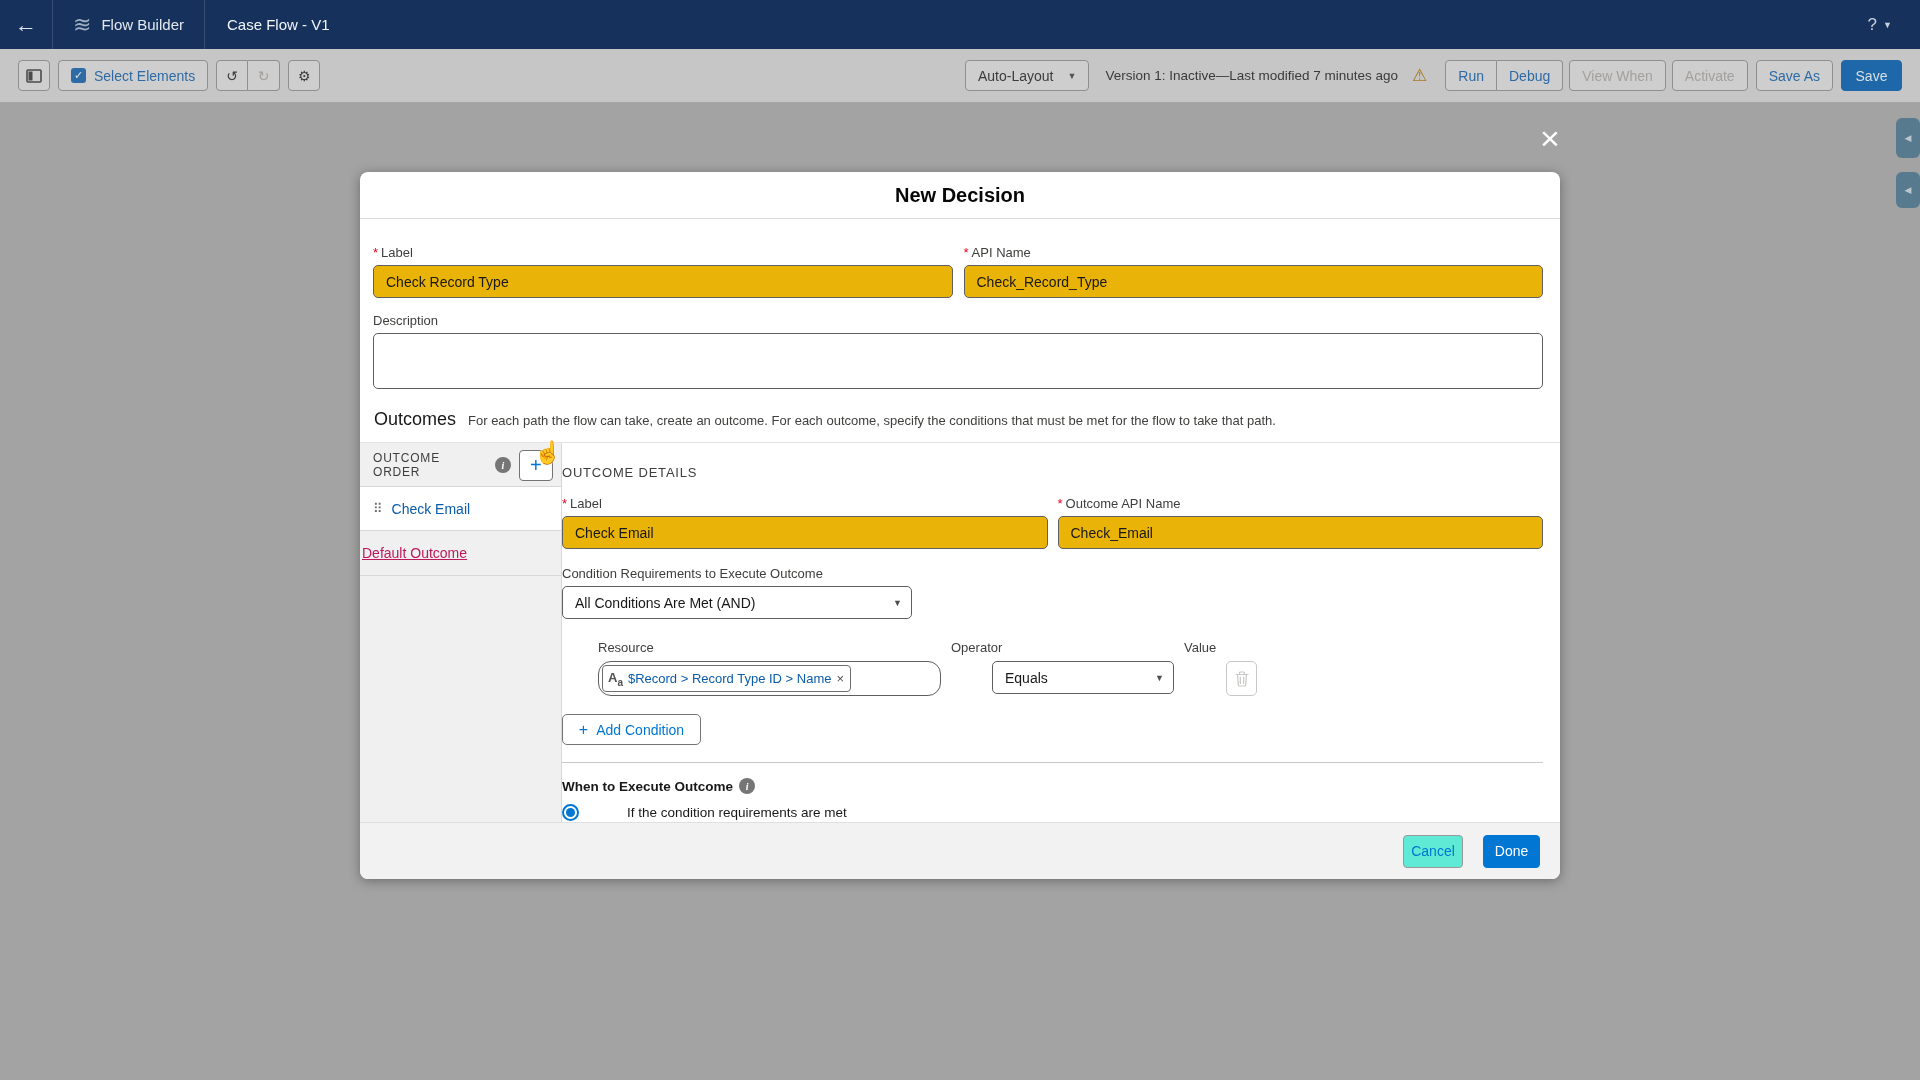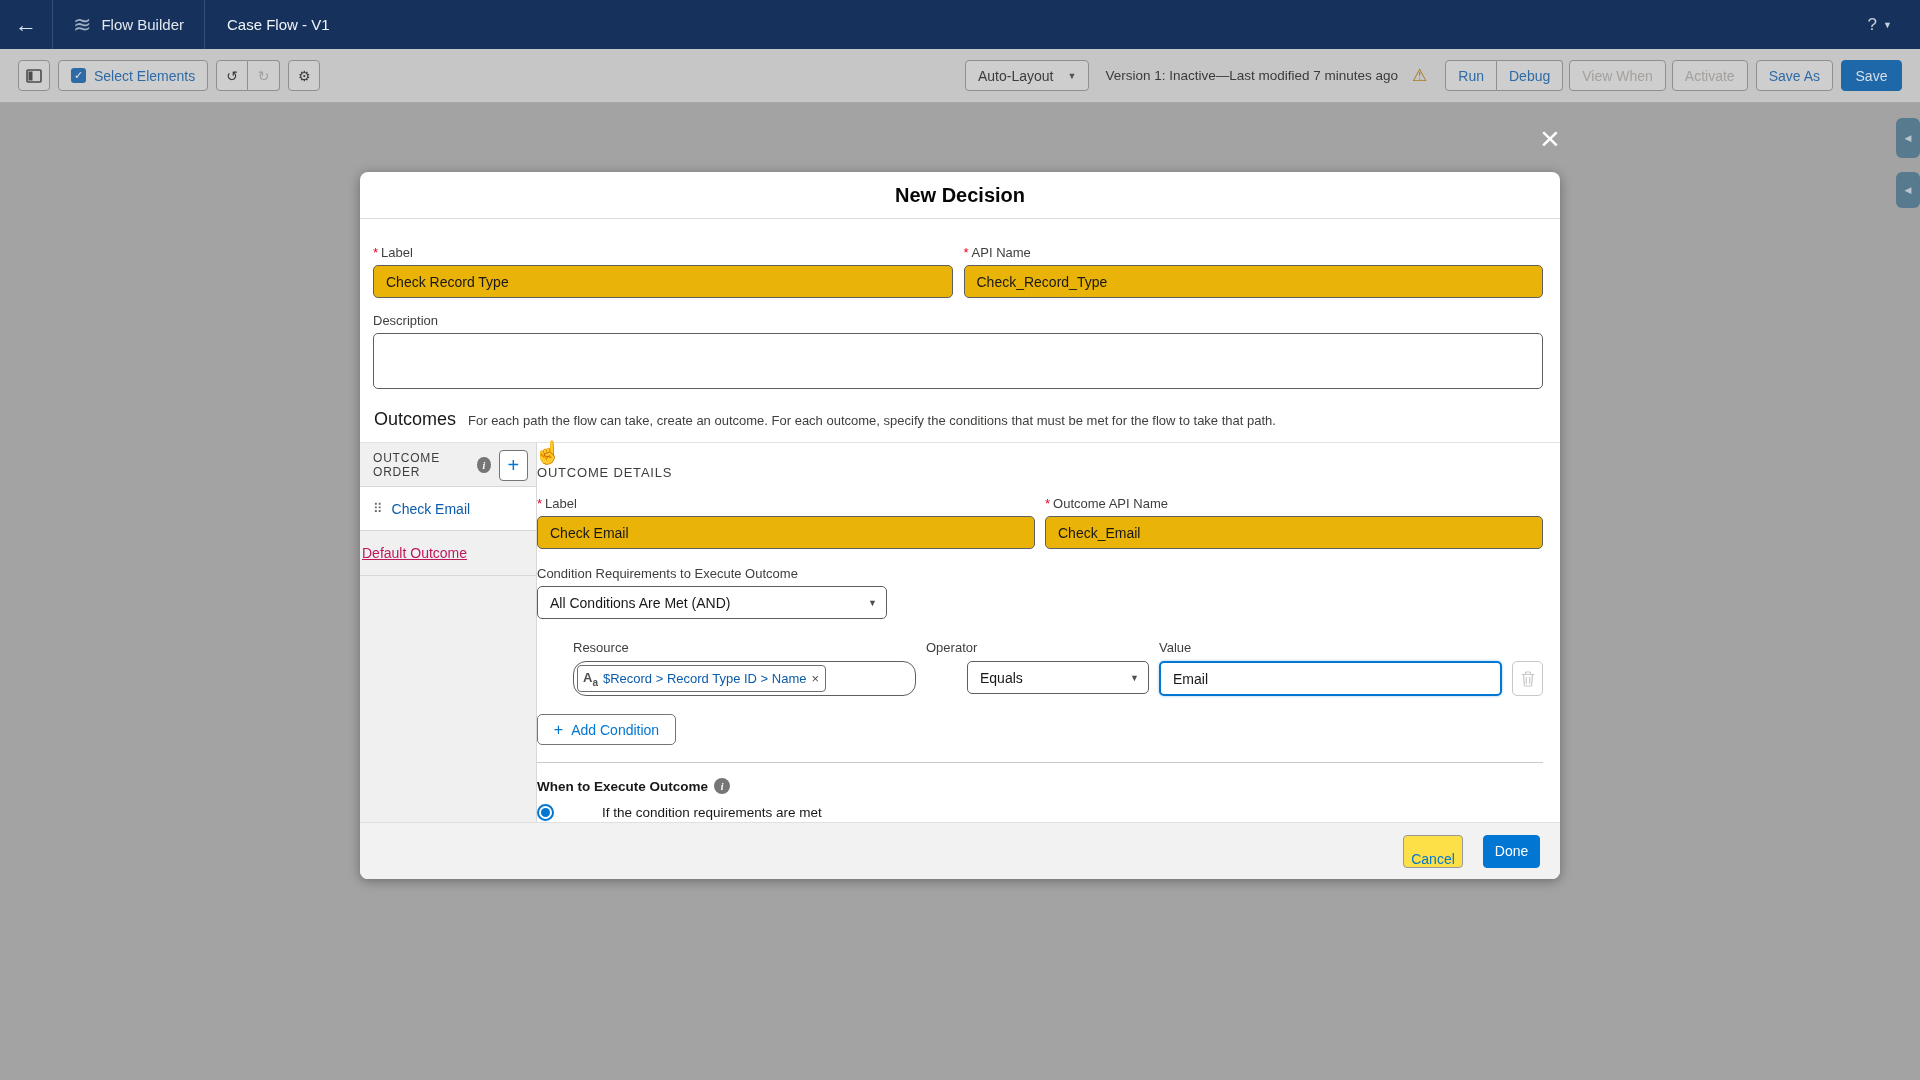--- a/index.html
+++ b/index.html
@@ -131,22 +131,22 @@
   .when-label { font-size:13.5px; font-weight:bold; color:#181818; display:flex; align-items:center; }
   .radio-row { display:flex; align-items:center; gap:9px; margin-top:10px; }
   .radio { width:17px; height:17px; border-radius:50%; background:#fff; border:1px solid #747474;
            flex:none; cursor:pointer; }
   .radio.checked { border:2px solid #0176d3; display:flex; align-items:center; justify-content:center; }
   .radio.checked::after { content:""; width:9px; height:9px; border-radius:50%; background:#0176d3; }
   .radio-label { font-size:13.5px; color:#181818;margin-left:39px; }
 
   .modal-footer { height:57px; background:#f2f2f2; border-top:1px solid #e0e0e0; border-radius:0 0 8px 8px;
                   display:flex; align-items:center; justify-content:flex-end; gap:20px; padding-right:20px; }
-  .btn-cancel { width:60px; height:33px; background:#fde047; border:1px solid #999; border-radius:4px;
-                color:#0176d3; font-size:14px; display:flex; align-items:flex-end; justify-content:center; cursor:pointer; }
+  .btn-cancel { width:60px; height:33px; background:#5eead4; border:1px solid #999; border-radius:4px;
+                color:#0176d3; font-size:14px; display:flex; align-items:center; justify-content:center; cursor:pointer; }
   .btn-done { width:57px; height:33px; background:#0176d3; border:1px solid #0176d3; border-radius:4px;
               color:#fff; font-size:14px; display:flex; align-items:center; justify-content:center; cursor:pointer; }
 
   .cursor-hand { position:absolute; left:534px; top:440px; z-index:13; font-size:22px; color:#000;
                  text-shadow:0 0 2px #fff; }
 </style>
 </head>
 <body>
 
 <div id="app">
@@ -340,21 +340,20 @@
             <label class="flabel">Operator</label>
             <div class="select-box op">
               <div class="sel-input">
                 <span>Equals</span>
               </div>
               <span class="sel-caret">▼</span>
             </div>
           </div>
           <div class="cond-col">
             <label class="flabel">Value</label>
-            <input class="value-input" value="Email" style="">
           </div>
           <div class="trash-btn">
             <svg width="14" height="16" viewBox="0 0 14 16">
               <path d="M1 3.5 H13 M4.5 3.5 V2 a1 1 0 0 1 1-1 h3 a1 1 0 0 1 1 1 v1.5 M2.5 3.5 L3.3 14 a1 1 0 0 0 1 1 h5.4 a1 1 0 0 0 1-1 L11.5 3.5 M5.3 6 v6.5 M8.7 6 v6.5" stroke="#c9c7c5" stroke-width="1.2" fill="none" stroke-linecap="round"></path>
             </svg>
           </div>
         </div>
 
         <div class="add-cond">
           <span class="plus">+</span>

